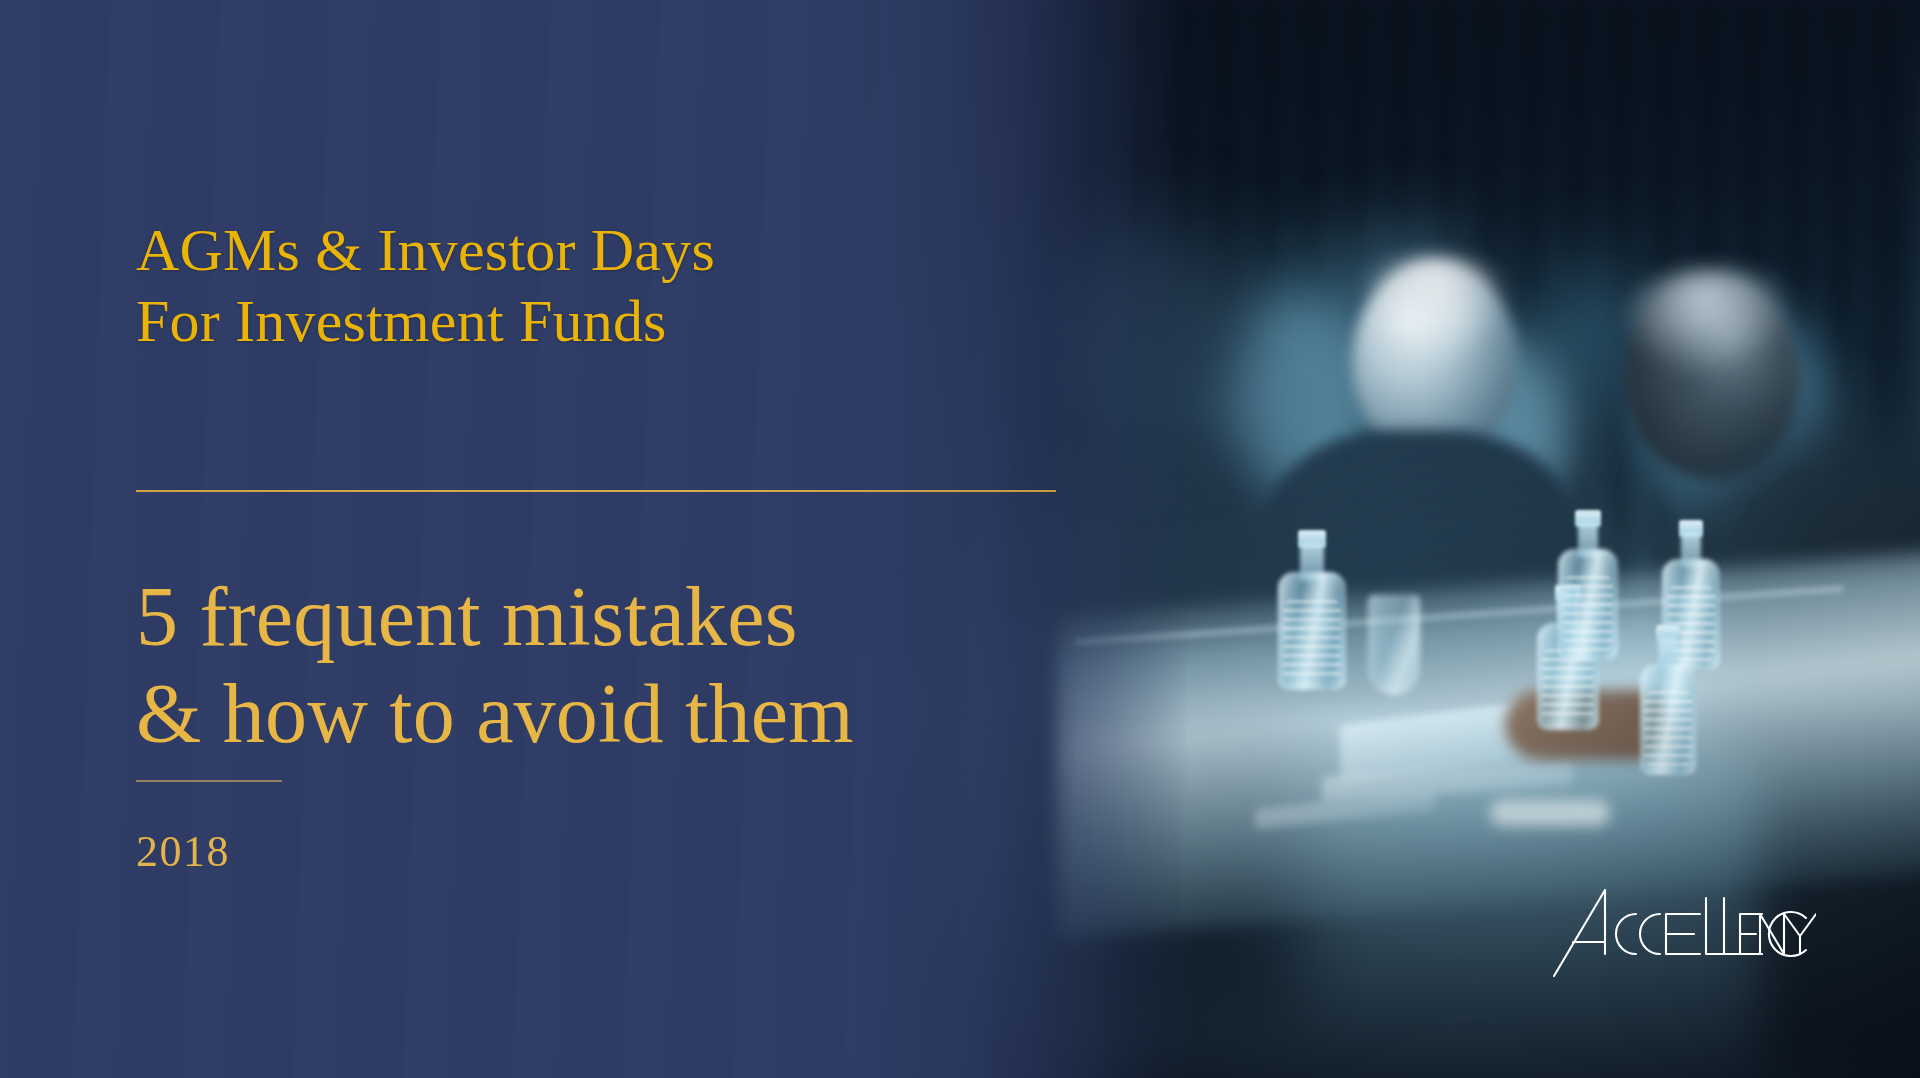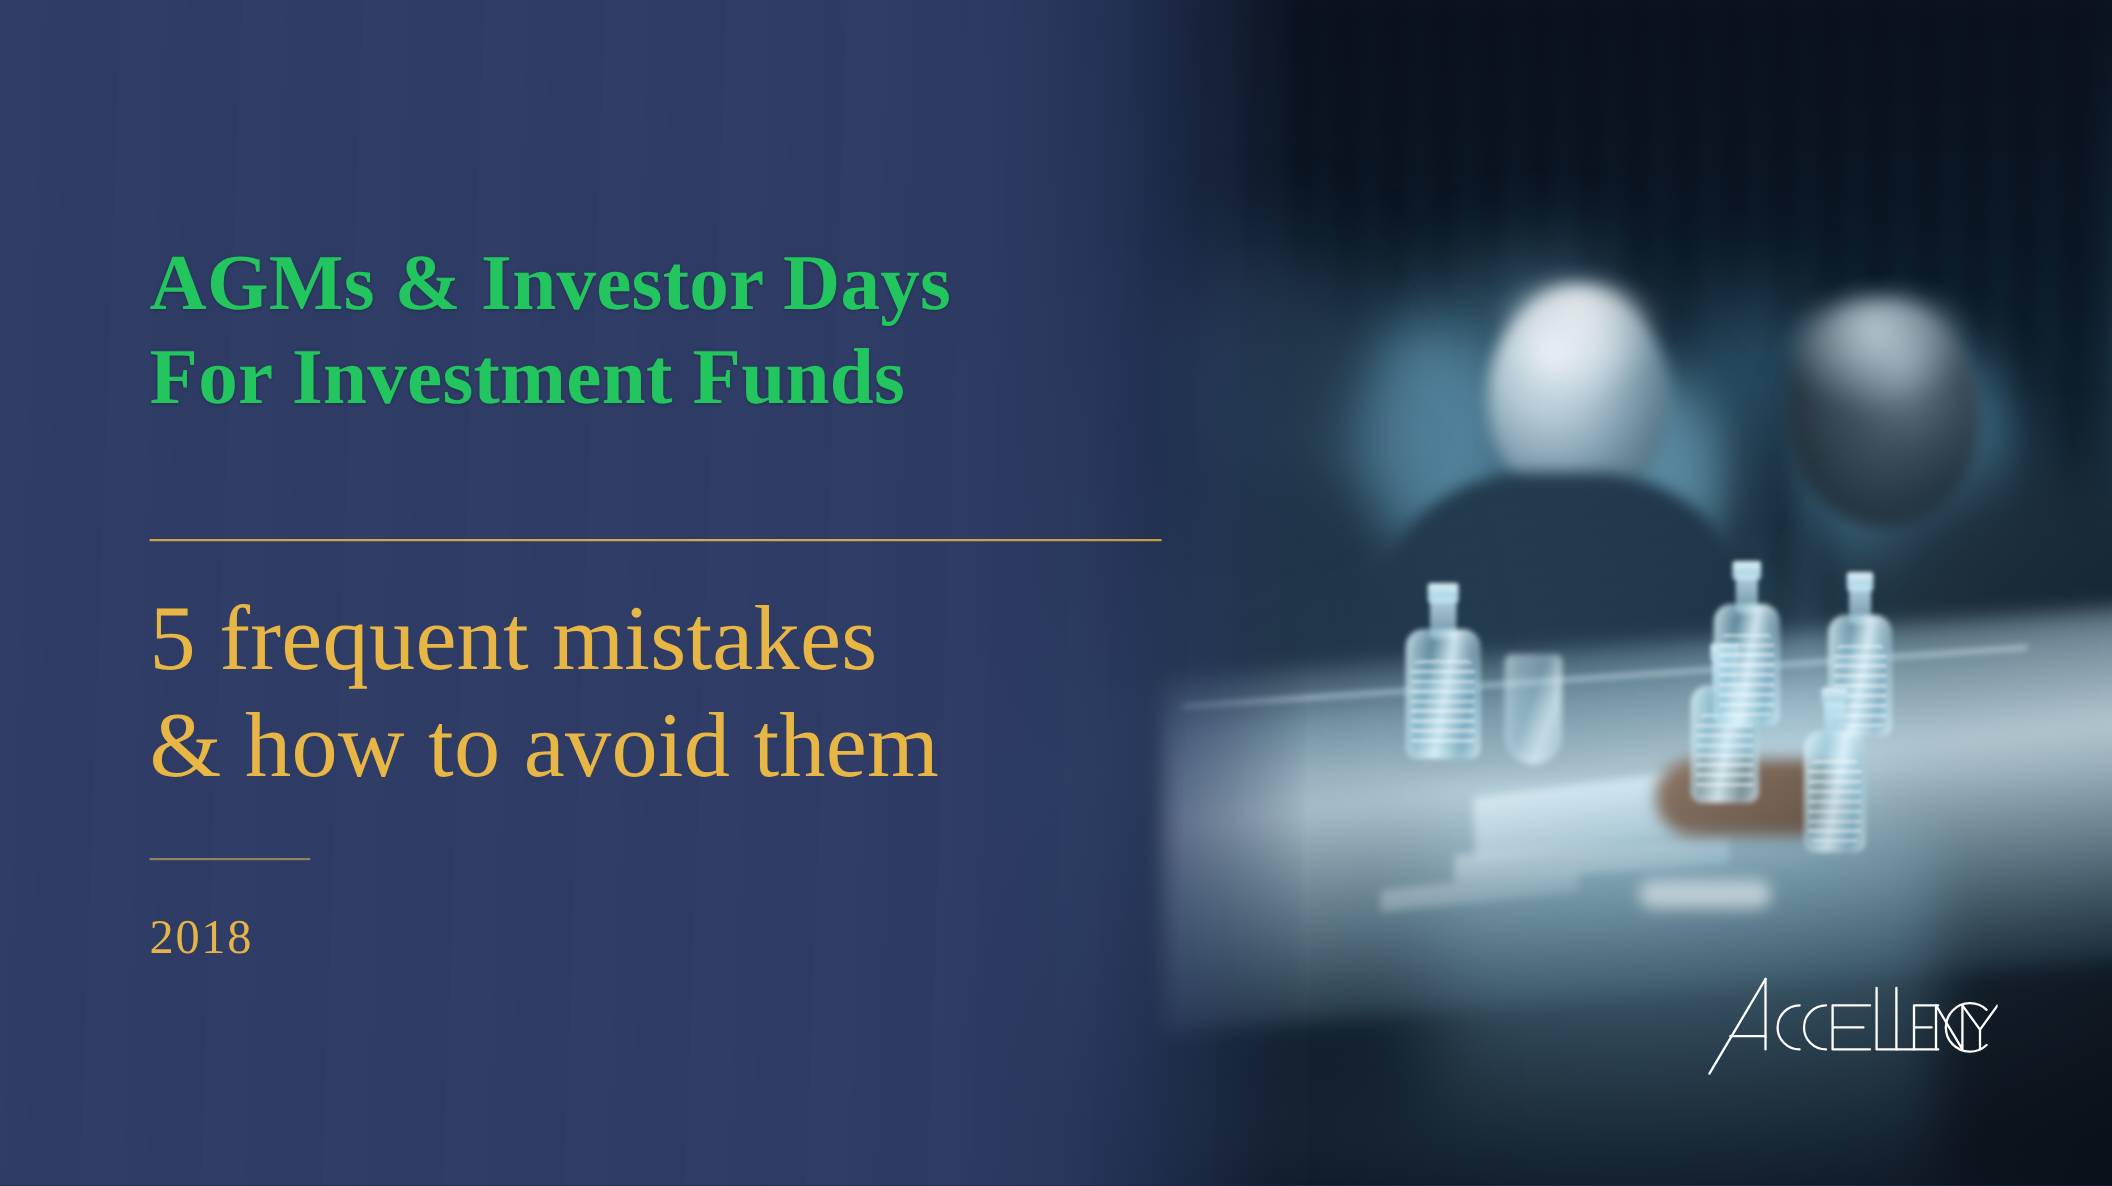--- a/index.html
+++ b/index.html
@@ -204,43 +204,43 @@
     top: 0;
     width: 980px;
     height: 100%;
   }
 
   .headline {
     position: absolute;
     top: 215px;
     left: 0;
     margin: 0;
-    color: #22c55e;
-    font-weight: 700;
-    font-size: 72px;
+    color: #eab308;
+    font-weight: 400;
+    font-size: 60px;
     line-height: 1.18;
     letter-spacing: 0.2px;
     text-shadow: 0 1px 3px rgba(0,0,0,0.25);
     white-space: pre-line;
   }
 
   .rule-top {
     position: absolute;
     left: 0;
     top: 490px;
     width: 920px;
     height: 2px;
     background: linear-gradient(90deg, #d9a842 0%, #e0b14d 60%, #cfa03e 100%);
     opacity: 0.95;
   }
 
   .subhead {
     position: absolute;
     left: 0;
-    top: 532px;
+    top: 568px;
     margin: 0;
     color: #e8b645;
     font-weight: 400;
     font-size: 84px;
     line-height: 1.16;
     letter-spacing: 0.2px;
     white-space: pre-line;
   }
 
   .rule-bottom {

